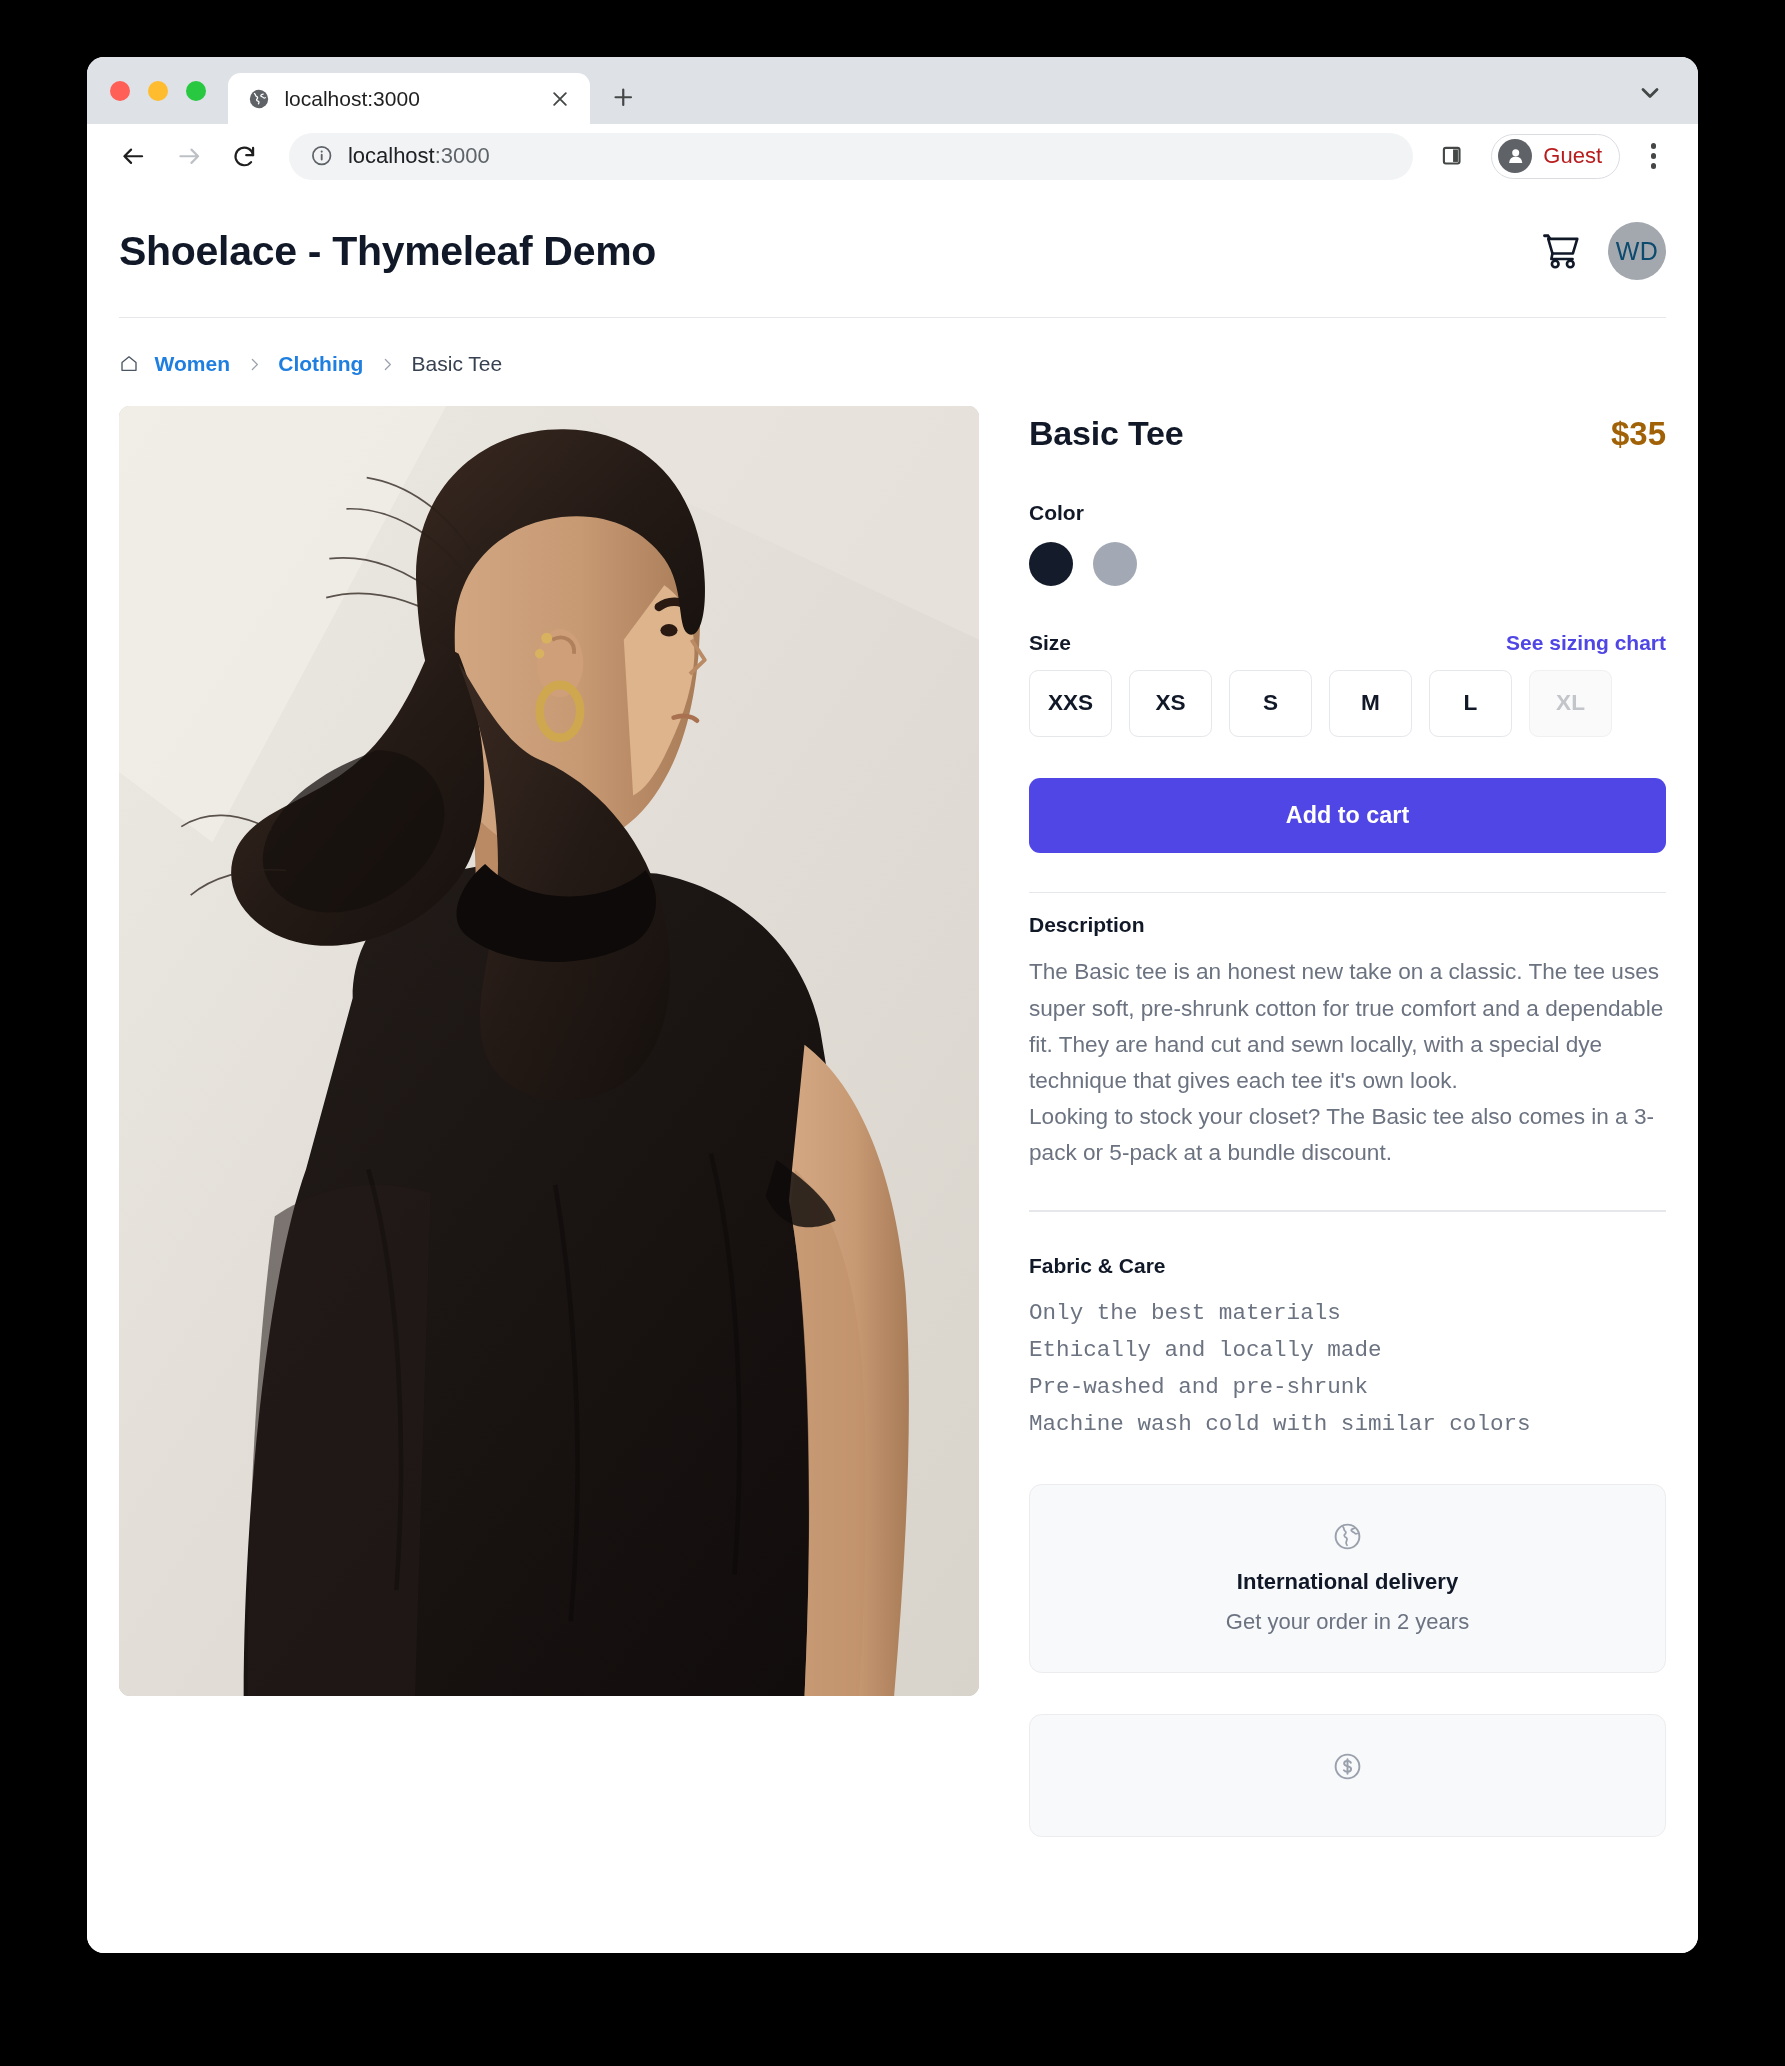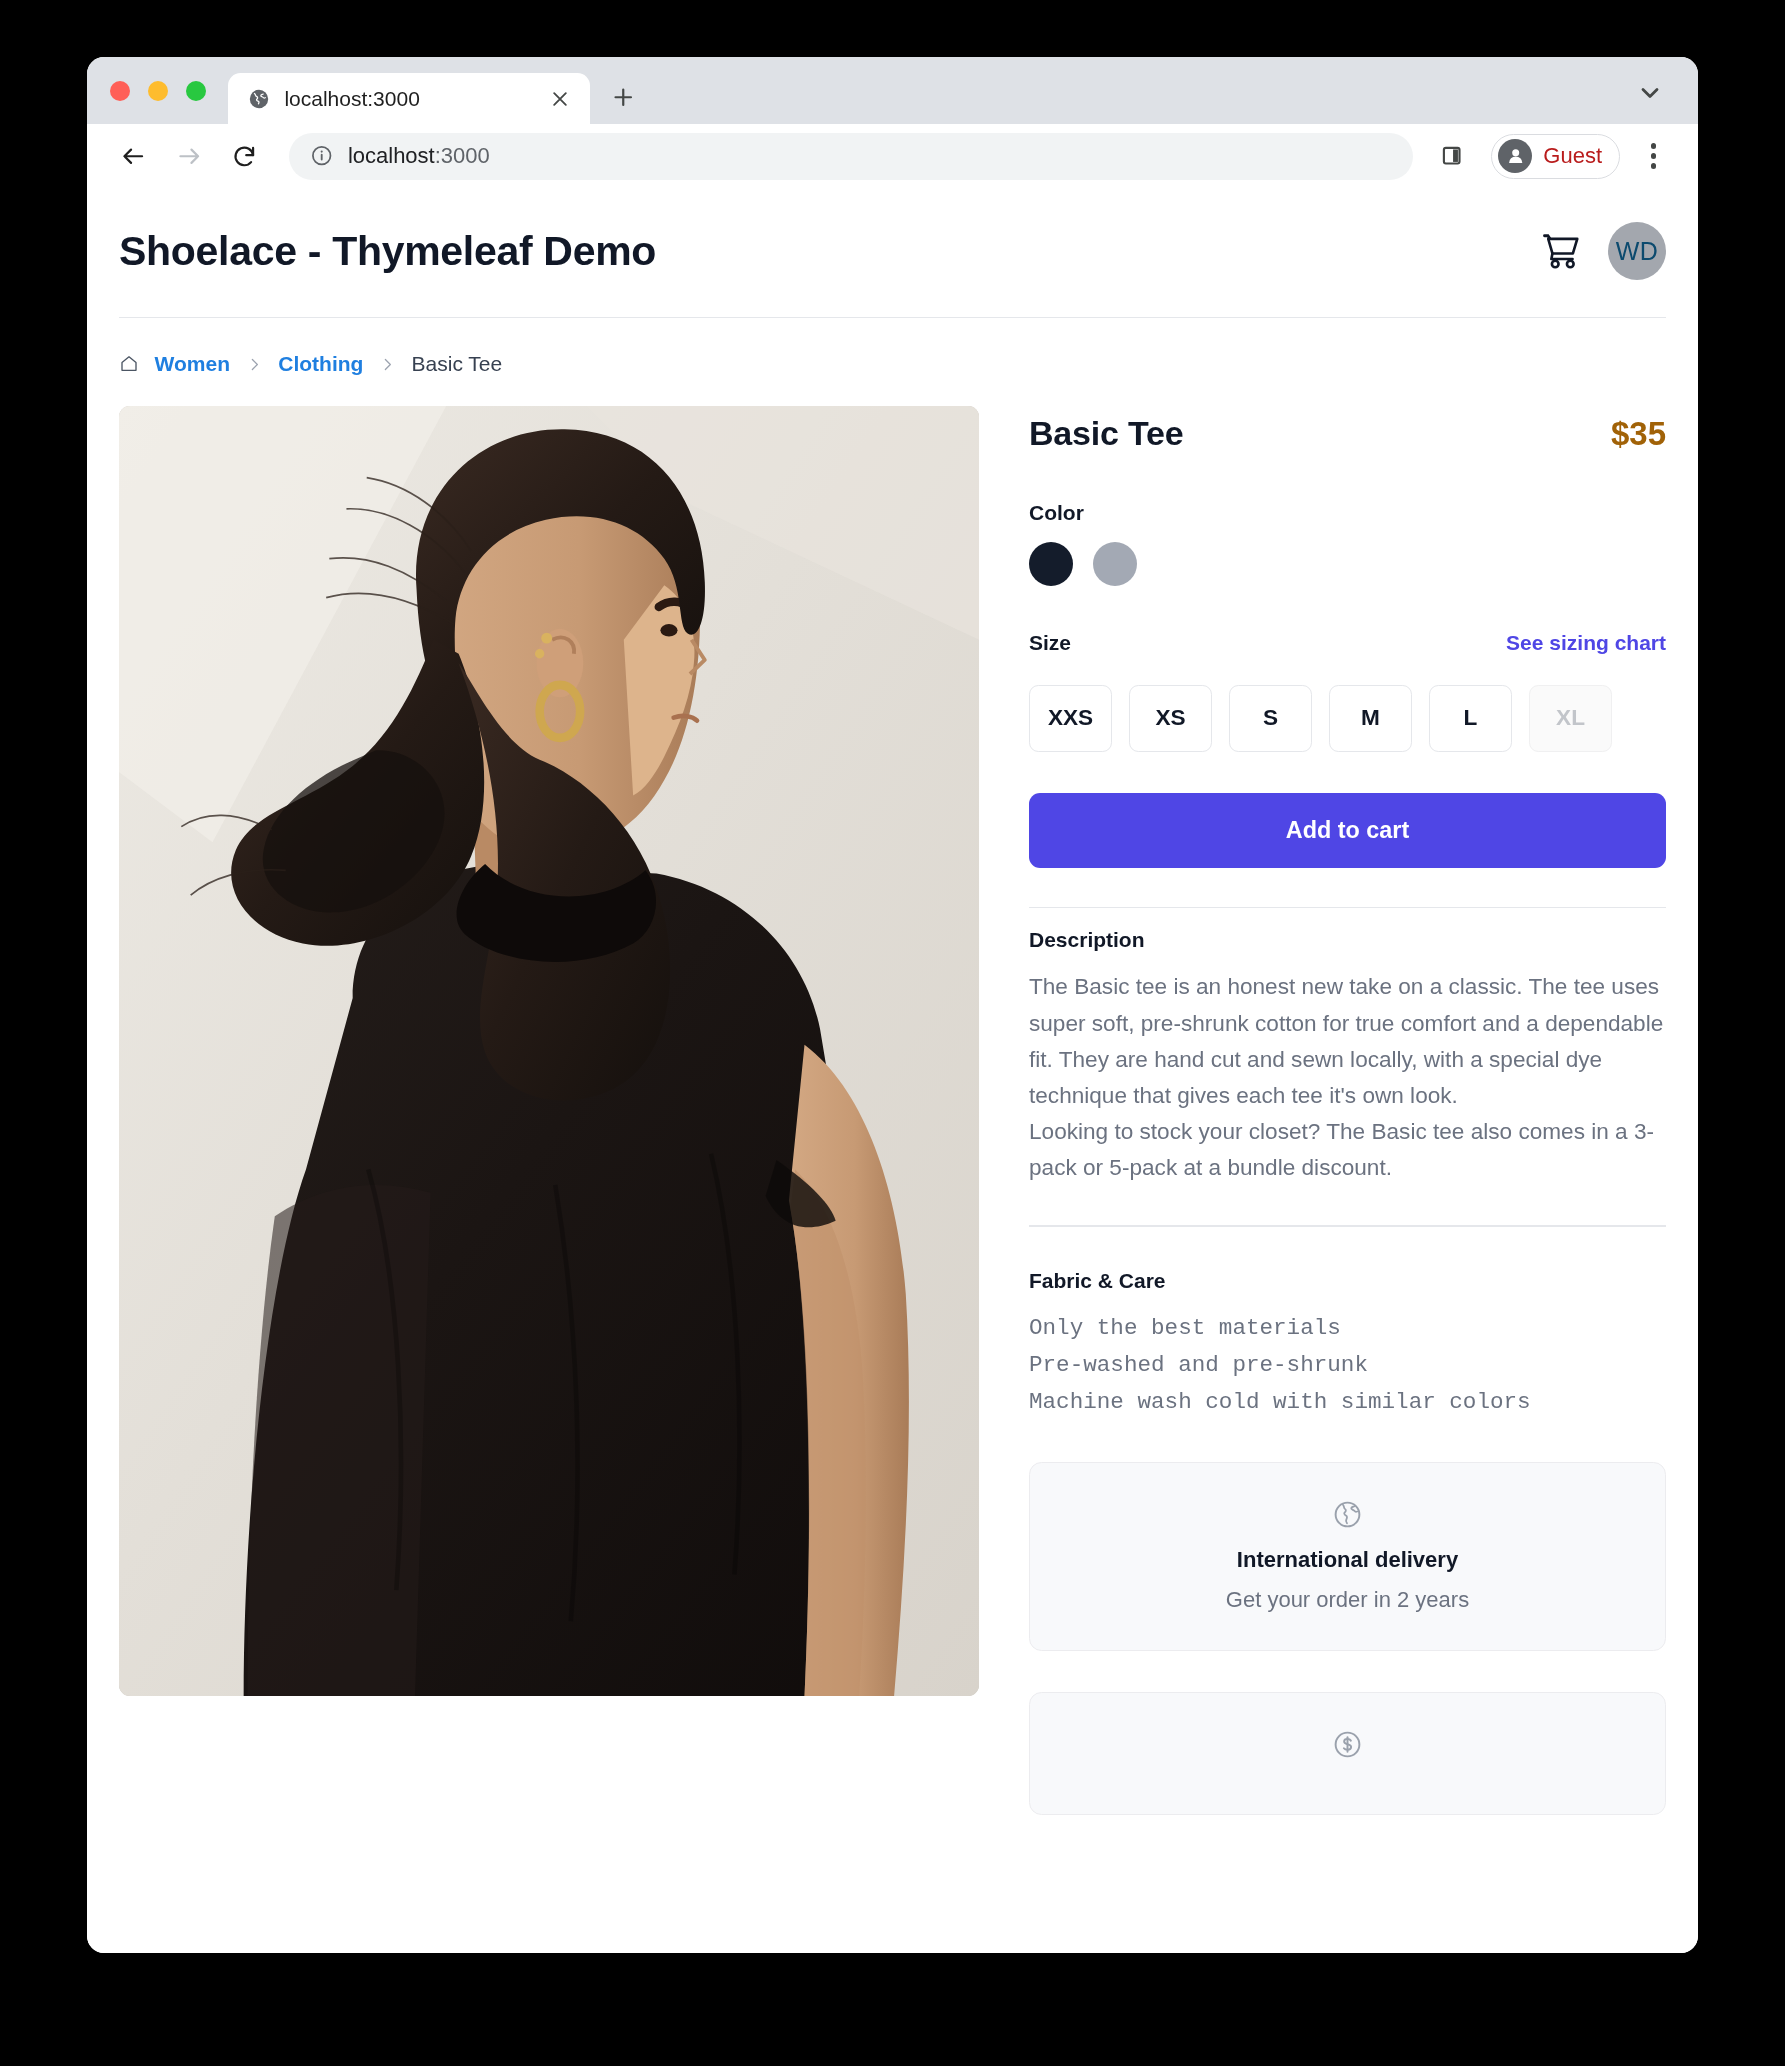--- a/index.html
+++ b/index.html
@@ -238,21 +238,21 @@
     color: #111827;
     margin-bottom: 17px;
   }
   .color-block { margin-top: 48px; }
   .swatches { display: flex; gap: 20px; }
   .swatch { width: 44px; height: 44px; border-radius: 50%; }
 
   .size-block { margin-top: 45px; }
   .size-head {
     display: flex; align-items: baseline; justify-content: space-between;
-    margin-bottom: 30px;
+    margin-bottom: 15px;
   }
   .sizing-link { font-size: 21px; color: #4f46e5; font-weight: 600; }
   .size-row { display: flex; gap: 17px; }
   .size-btn {
     width: 83px; height: 67px;
     border: 1.6px solid #e5e7eb;
     border-radius: 9.3px;
     background: #ffffff;
     display: flex; align-items: center; justify-content: center;
     font-size: 22.6px; font-weight: 600; color: #111827;
@@ -574,20 +574,21 @@
               <p>Looking to stock your closet? The Basic tee also comes in a 3-pack or 5-pack at a bundle discount.</p>
             </div>
           </div>
 
           <div class="divider"></div>
 
           <div class="care-block">
             <div class="section-label">Fabric &amp; Care</div>
             <div class="care-list">
               <div>Only the best materials</div>
+              <div>Ethically and locally made</div>
               <div>Pre-washed and pre-shrunk</div>
               <div>Machine wash cold with similar colors</div>
             </div>
           </div>
 
           <div class="feature-card">
             <div class="feature-icon">
               <svg viewBox="0 0 24 24" width="31" height="31">
                 <circle cx="12" cy="12" r="9.2" stroke="#9aa1ac" stroke-width="1.5" fill="none"></circle>
                 <path d="M8.4 4.3c1.3 1.2.4 2.7 1.7 3.4 1.2.6.5 2.2-.3 2.7-.9.6.2 2.1 1.1 2.4 1.1.4.7 2.2.2 3.1-.5.9-.2 2 .5 2.9" stroke="#9aa1ac" stroke-width="1.4" fill="none" stroke-linecap="round" stroke-linejoin="round"></path>

